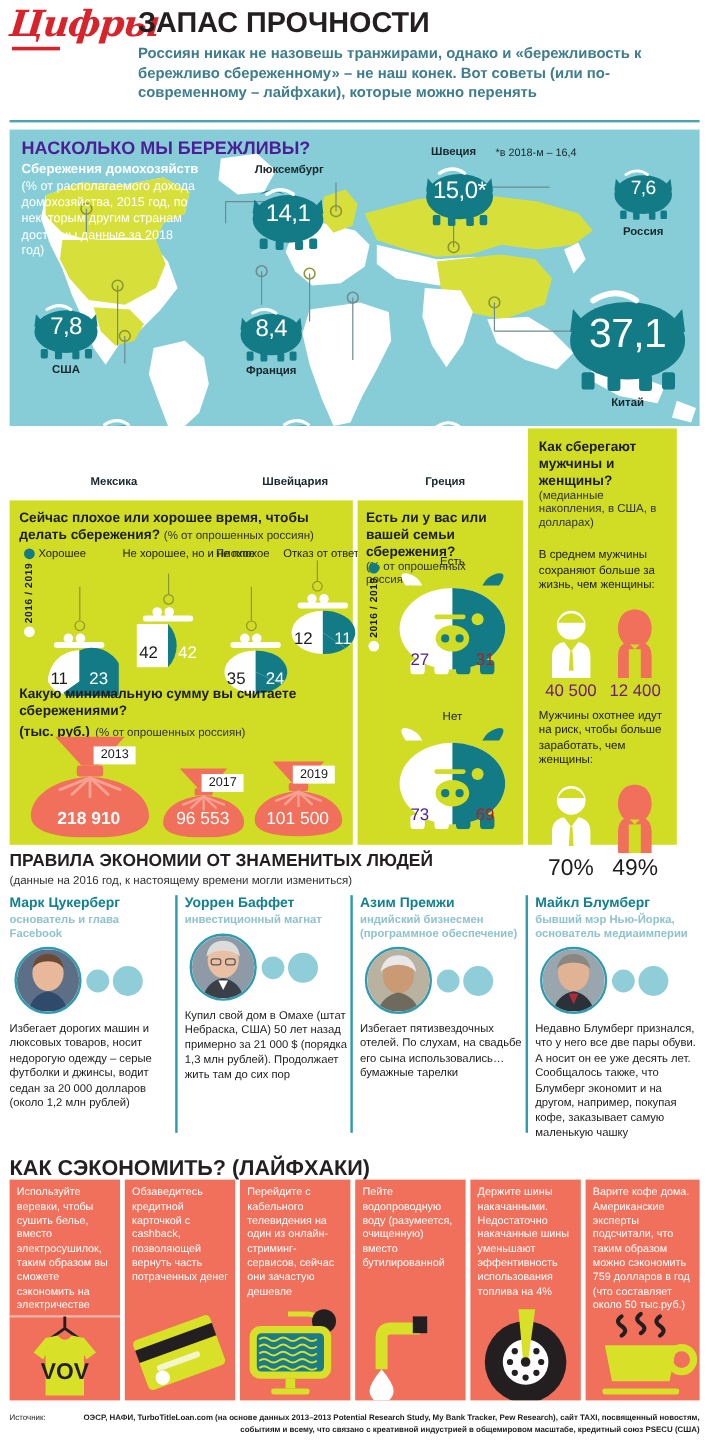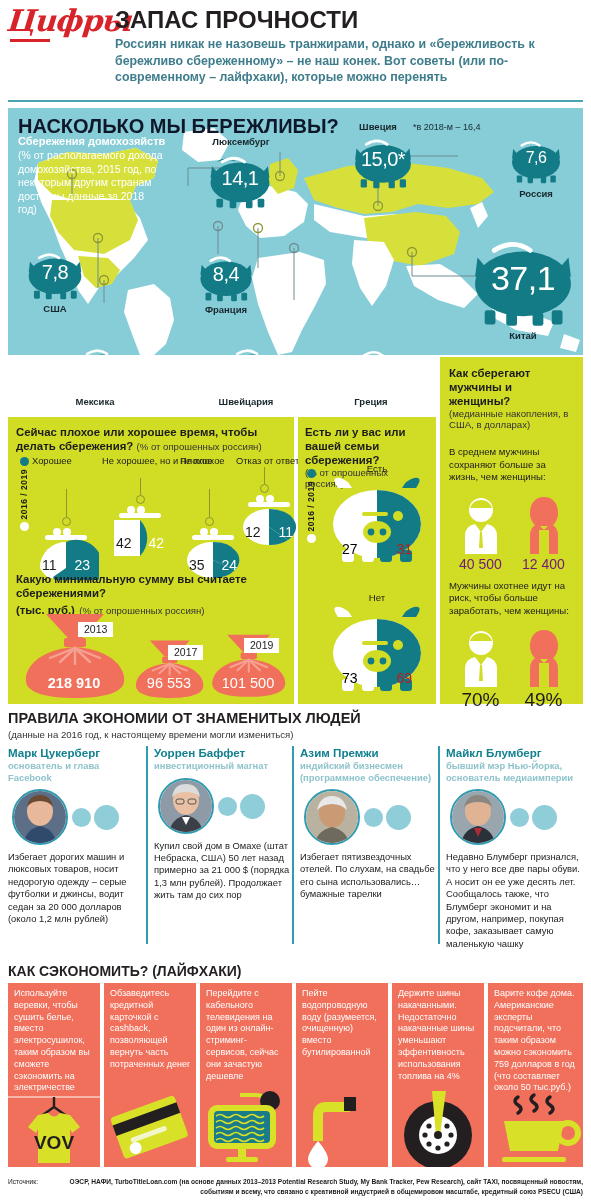--- a/index.html
+++ b/index.html
@@ -52,21 +52,21 @@
   }
 
   
   .map-panel {
     position: absolute; left: 8px; top: 108px; width: 575px; height: 247px;
     background: #86cdd8;
     overflow: hidden;
   }
   .map-title {
     position: absolute; left: 10px; top: 7px;
-    font-size: 20px; font-weight: bold; color: #0f172a;
+    font-size: 15px; font-weight: bold; color: #4c1d95;
   }
   .map-sub1 {
     position: absolute; left: 10px; top: 27px;
     font-size: 11px; font-weight: bold; color: #ffffff;
   }
   .map-sub2 {
     position: absolute; left: 10px; top: 41px; width: 145px;
     font-size: 10.5px; color: #ffffff; line-height: 13.5px;
   }
 
@@ -88,21 +88,21 @@
     white-space: nowrap; text-align: center;
   }
   .footnote-star {
     position: absolute; font-size: 9px; color: #17272b; white-space: nowrap;
   }
 
   
   .green { background: #d1dc24; }
   .panel-a { position: absolute; left: 8px; top: 417px; width: 286px; height: 287px; }
   .panel-b { position: absolute; left: 298px; top: 417px; width: 138px; height: 287px; }
-  .panel-c { position: absolute; left: 440px; top: 357px; width: 143px; height: 347px; }
+  .panel-c { position: absolute; left: 440px; top: 357px; width: 124px; height: 347px; }
 
   .q-title {
     font-size: 11.4px; font-weight: bold; color: #1c1c1c; line-height: 14px;
   }
   .q-note { font-size: 9.6px; font-weight: normal; color: #333; }
 
   .legend-vert {
     position: absolute; left: 8px; top: 40px; width: 16px;
   }
   .legend-dot { width: 9px; height: 9px; border-radius: 50%; margin: 0 auto; }
@@ -138,21 +138,21 @@
   }
   .yearflag {
     position: absolute; background: #ffffff; color: #1c1c1c;
     font-size: 10.5px; padding: 1px 6px 2px 6px; font-weight: normal;
     white-space: nowrap;
   }
 
   
   .pigsplit { position: relative; width: 118px; height: 86px; margin: 2px auto 0 auto; }
   .pigsplit .pnum { position: absolute; bottom: 5px; font-size: 14px; }
-  .pigsplit .pnum.l { left: 24px; color: #000000; }
+  .pigsplit .pnum.l { left: 24px; color: #4c1d95; }
   .pigsplit .pnum.r { right: 24px; color: #b91c1c; }
   .pig-cap { text-align: center; font-size: 9.6px; color: #1c1c1c; }
 
   
   .c-body { font-size: 9.6px; color: #1c1c1c; line-height: 12.5px; }
   .person-row { display: flex; justify-content: space-around; align-items: flex-end; }
   .big-num { font-size: 14px; color: #701a75; }
   .pct-num { font-size: 19px; color: #1c1c1c; }
 
   
@@ -182,21 +182,21 @@
   }
   .dots-b {
     position: absolute; left: 86px; top: 16px; width: 25px; height: 25px;
     background: #8fcdd8; border-radius: 50%;
   }
   .fam-text { font-size: 9.4px; color: #1c1c1c; line-height: 12.4px; margin-top: 4px; }
 
   
   .lh-head {
     position: absolute; left: 8px; top: 963px;
-    font-size: 14px; font-weight: bold; color: #231f20;
+    font-size: 18px; font-weight: bold; color: #231f20;
   }
   .lh-row { position: absolute; left: 8px; top: 983px; width: 575px; height: 188px; }
   .lh-card {
     position: absolute; top: 0; width: 92px; height: 184px;
     background: #f0705c; overflow: hidden;
   }
   .lh-text {
     font-size: 9px; color: #ffffff; line-height: 11.8px; padding: 5px 5px 0 6px;
   }
   .lh-icon { position: absolute; left: 0; bottom: 0; width: 92px; height: 78px; }

